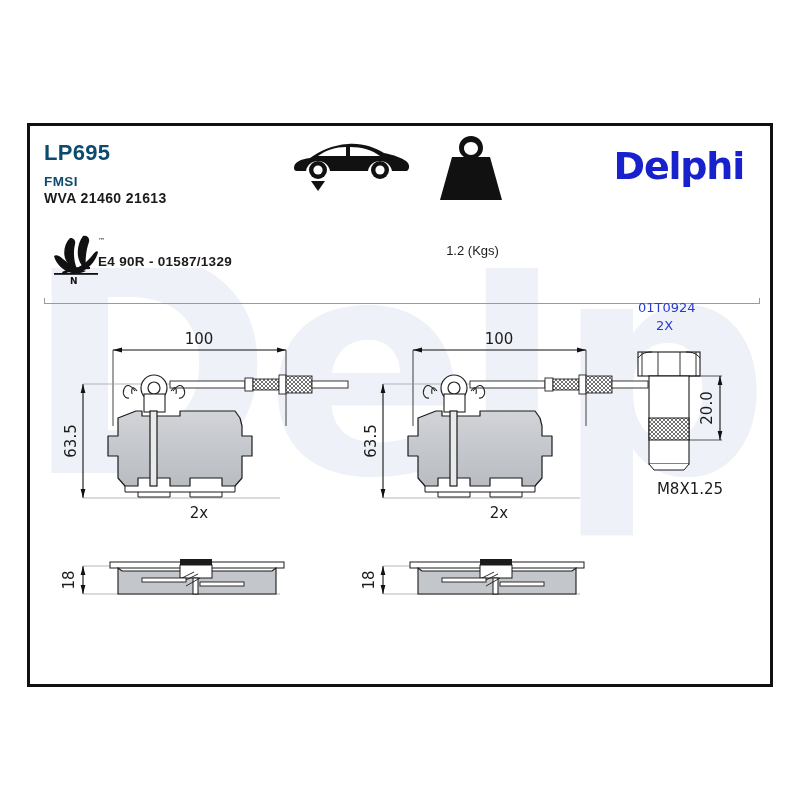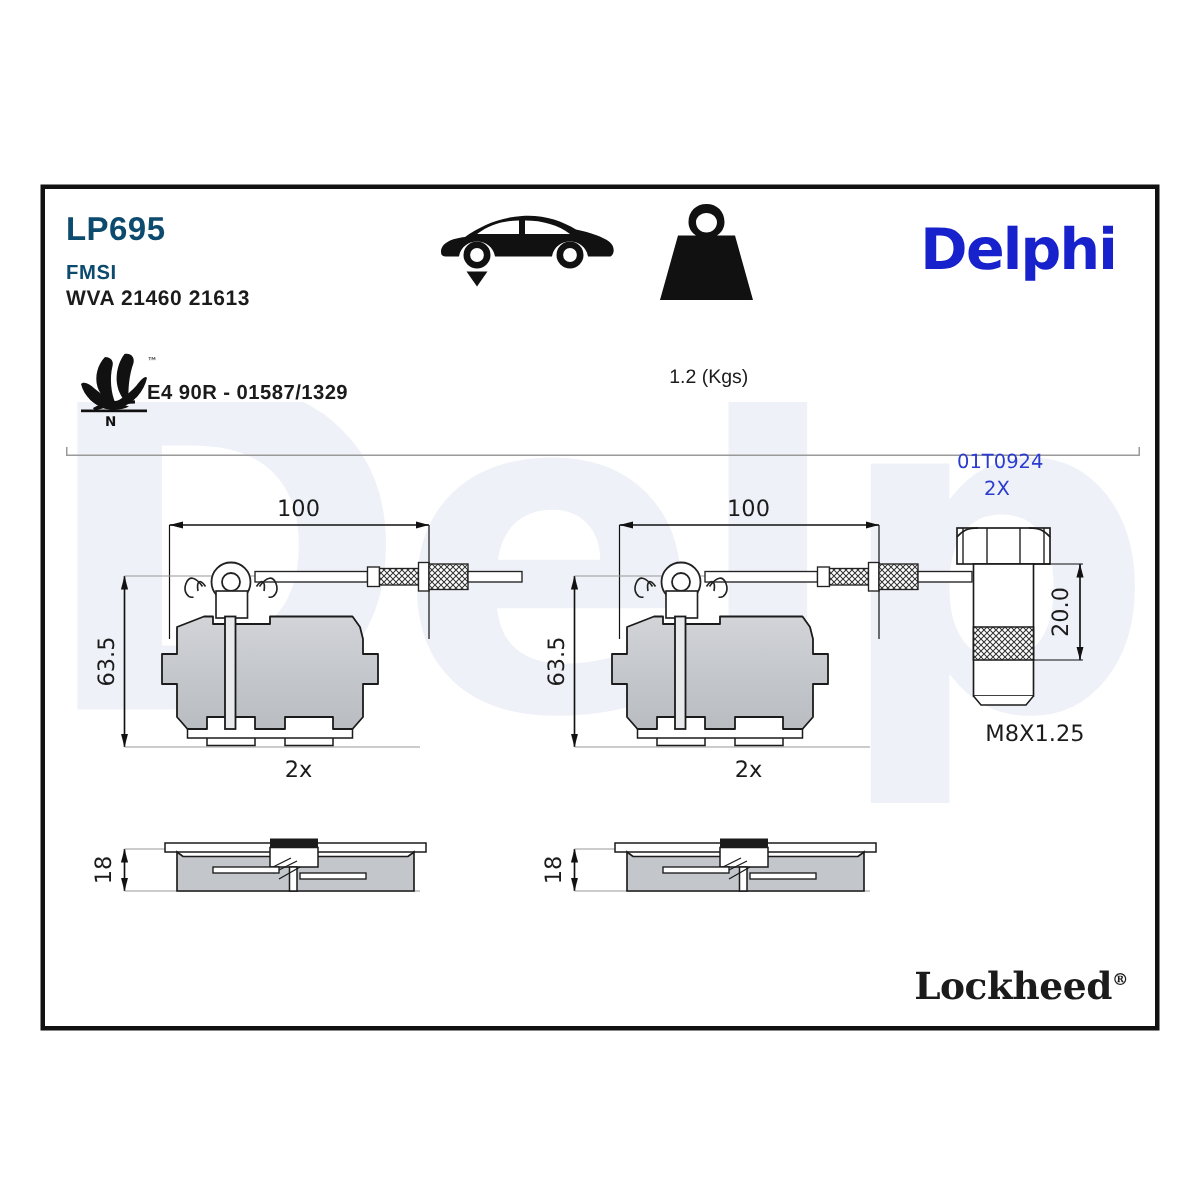--- a/index.html
+++ b/index.html
@@ -419,17 +419,16 @@
 
           <line x1="690" y1="250" x2="690" y2="314" stroke="#111111" stroke-width="1.1" marker-start="url(#arrR)" marker-end="url(#arrL)"></line>
           <line x1="659" y1="250" x2="692" y2="250" stroke="#111111" stroke-width="0.7"></line>
           <line x1="659" y1="314" x2="692" y2="314" stroke="#111111" stroke-width="0.7"></line>
           <text class="dim-text" x="682" y="282" text-anchor="middle" transform="rotate(-90 682 282)">20.0</text>
 
           <text class="dim-text" x="660" y="368" text-anchor="middle">M8X1.25</text>
         </g>
       </svg>
 
-      <div class="lockheed-logo"><span>Lockheed</span><sup>®</sup></div>
 
     </div>
   </div>
 </div>
 
 </body></html>

